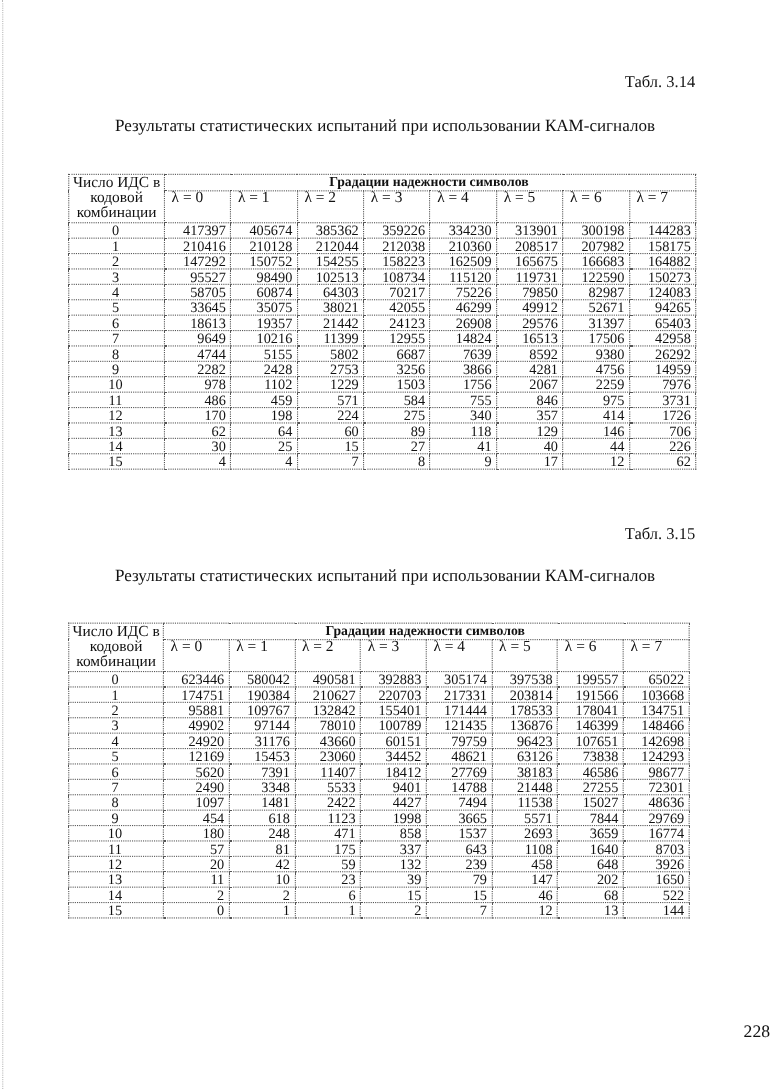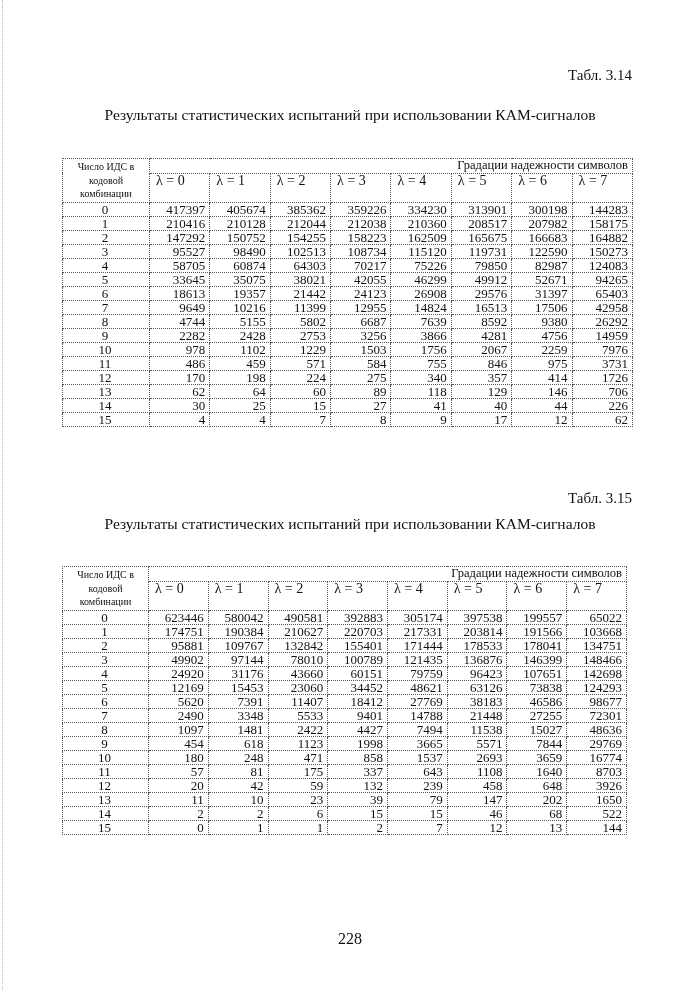--- a/index.html
+++ b/index.html
@@ -17,34 +17,34 @@
     .caption {
       position: absolute; left: 60px; width: 580px; text-align: center; font-size: 15.5px; line-height: 19px;
     }
     table.data {
       position: absolute; left: 62px; border-collapse: collapse; font-size: 13px; line-height: 13px;
     }
     table.data td, table.data th {
       border: 1px dotted #555; padding: 0 4px 0 2px; font-weight: normal; height: 13px;
     }
     table.data .hdr-first {
-      width: 80px; text-align: center; vertical-align: top; font-size: 10px; line-height: 13.5px; padding: 1px 2px;
-    }
-    table.data .hdr-group { text-align: right; font-size: 12.5px; height: 13px; }
+      width: 80px; text-align: center; vertical-align: top; font-size: 14px; line-height: 13.5px; padding: 1px 2px;
+    }
+    table.data .hdr-group { text-align: center; font-size: 12.5px; height: 13px; font-weight: bold; }
     table.data .lam {
       text-align: left; vertical-align: top; font-size: 14px; height: 26px; padding-left: 6px;
     }
     table.data td.rowid { text-align: center; }
     table.data td.num { text-align: right; }
     #t1 { top: 158px; width: 571px; }
     #t2 { top: 566px; width: 565px; }
     #t1 td.num { width: 52px; }
     #t2 td.num { width: 52px; }
     .page-number {
-      position: absolute; top: 930px; left: 0; width: 700px; text-align: center; font-size: 16px;
+      position: absolute; top: 930px; left: 0; width: 700px; text-align: right; font-size: 16px;
     }
   </style>
 </head>
 <body>
 
 <div class="left-edge"></div>
 
 <div class="tab-label" style="top:67px;text-align:right;">Табл. 3.14</div>
 <div class="caption" style="top:105px;">
   <div>Результаты статистических испытаний при использовании КАМ-сигналов</div>
@@ -239,21 +239,21 @@
         <td class="num">7</td>
         <td class="num">8</td>
         <td class="num">9</td>
         <td class="num">17</td>
         <td class="num">12</td>
         <td class="num">62</td>
       </tr>
     </tbody>
 </table>
 
-<div class="tab-label" style="top:490px;">Табл. 3.15</div>
+<div class="tab-label" style="top:478px;">Табл. 3.15</div>
 <div class="caption" style="top:514px;">
   <div>Результаты статистических испытаний при использовании КАМ-сигналов</div>
 </div>
 <table class="data" id="t2">
   <thead>
     <tr>
       <th class="hdr-first" rowspan="2">Число ИДС в кодовой комбинации</th>
       <th class="hdr-group" colspan="8">Градации надежности символов</th>
     </tr>
     <tr class="lam-row">

